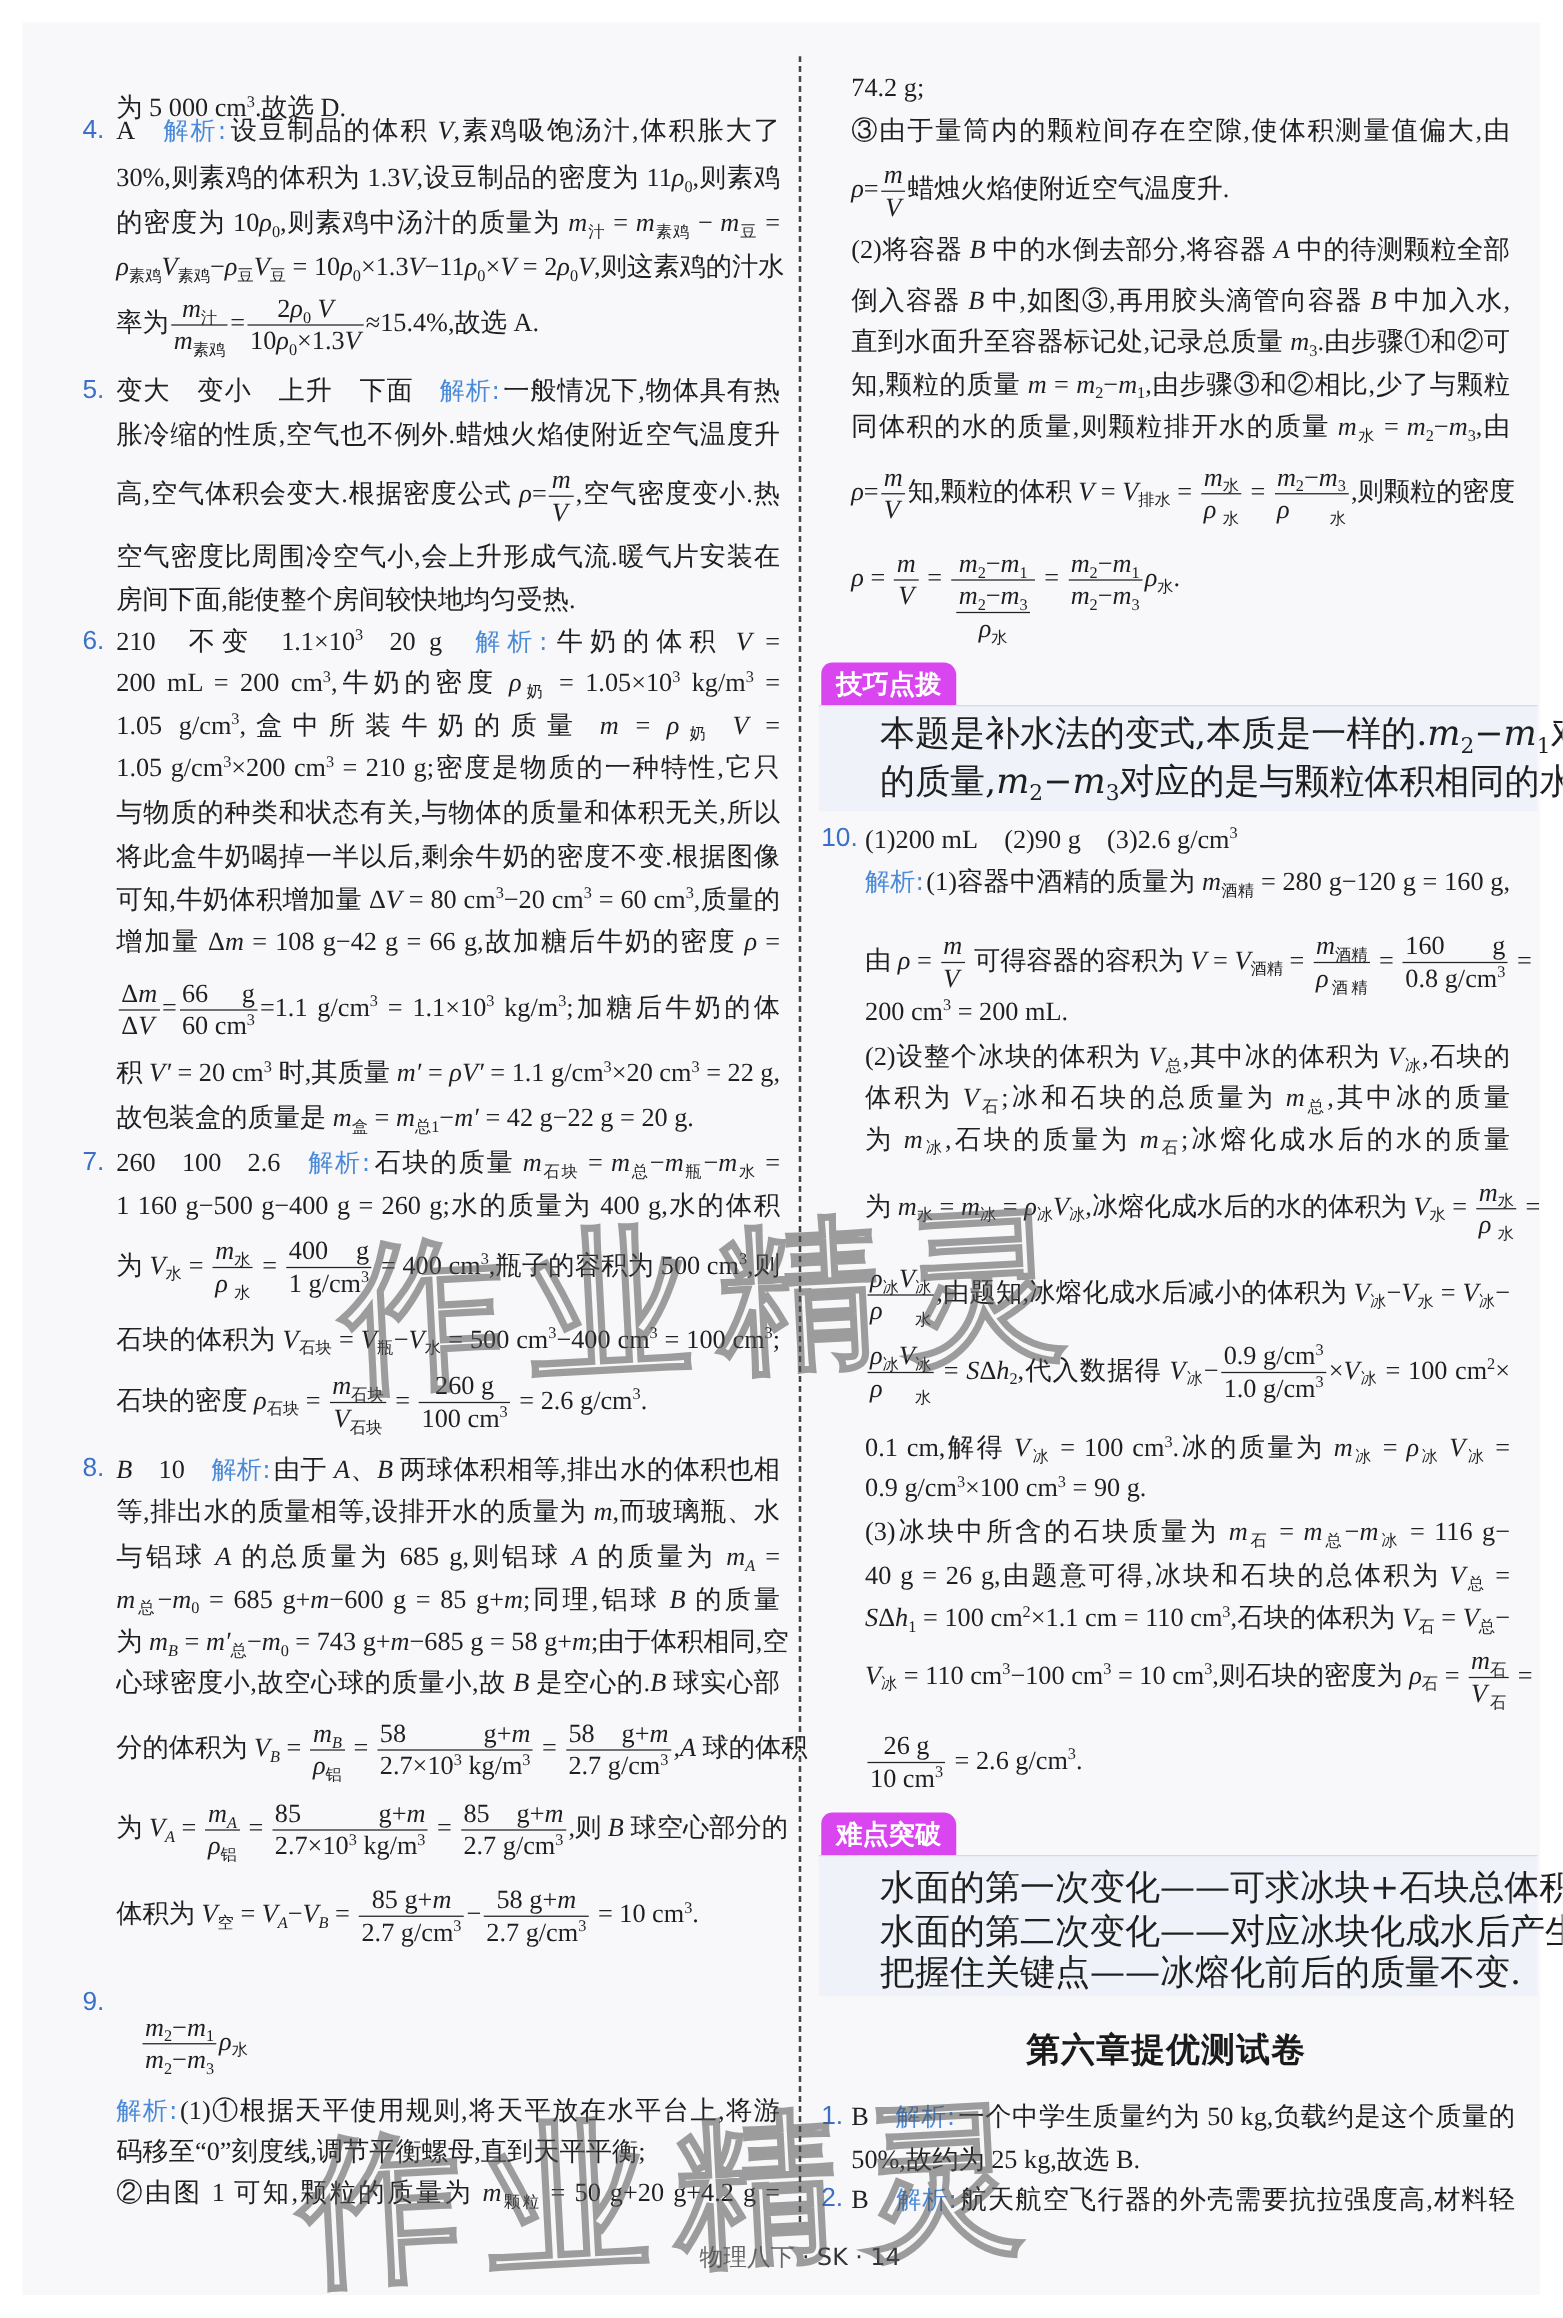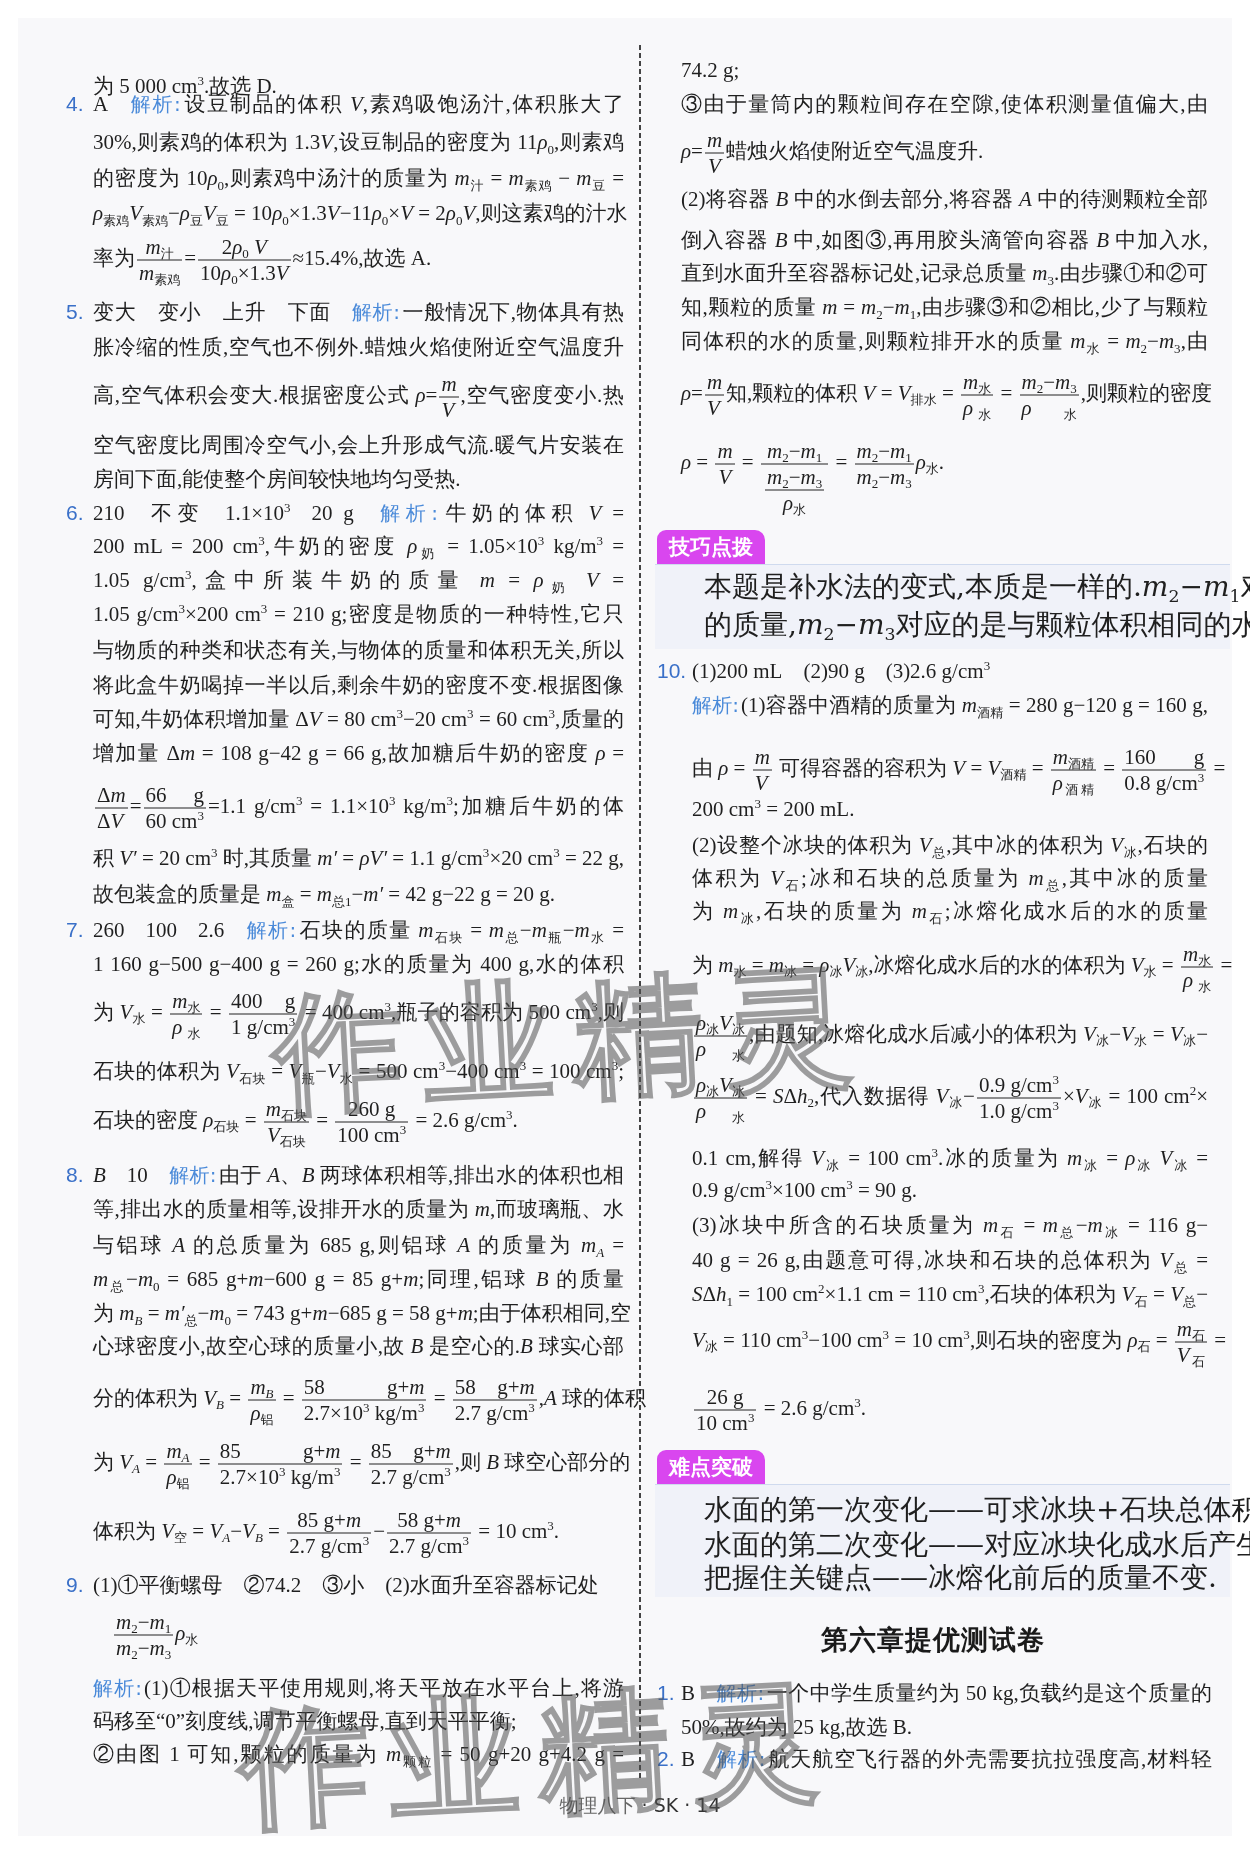--- a/index.html
+++ b/index.html
@@ -133,21 +133,21 @@
         <span class="fd"><span>2.7 g/cm</span><sup><span>3</span></sup></span>
       </span><span>,则 </span><span class="it">B</span><span> 球空心部分的</span></div>
   <div class="ln L" style="top:1533px"><span>体积为 </span><span class="it">V</span><sub><span>空</span></sub><span> = </span><span class="it">V</span><sub><span class="it">A</span></sub><span>−</span><span class="it">V</span><sub><span class="it">B</span></sub><span> = </span><span class="frac">
         <span class="fn"><span>85 g+</span><span class="it">m</span></span>
         <span class="fd"><span>2.7 g/cm</span><sup><span>3</span></sup></span>
       </span><span>−</span><span class="frac">
         <span class="fn"><span>58 g+</span><span class="it">m</span></span>
         <span class="fd"><span>2.7 g/cm</span><sup><span>3</span></sup></span>
       </span><span> = 10 cm</span><sup><span>3</span></sup><span>.</span></div>
 
-  <div class="ln L" style="top:1585px"><span class="num">9.</span><span><span>(1)①平衡螺母 ②74.2 ③小 (2)水面升至容器标记处</span></span></div>
+  <div class="ln L" style="top:1585px"><span class="num">9.</span></div>
   <div class="ln L9f" style="top:1635px"><span class="frac">
         <span class="fn"><span class="it">m</span><sub><span>2</span></sub><span>−</span><span class="it">m</span><sub><span>1</span></sub></span>
         <span class="fd"><span class="it">m</span><sub><span>2</span></sub><span>−</span><span class="it">m</span><sub><span>3</span></sub></span>
       </span><span class="it">ρ</span><sub><span>水</span></sub></div>
   <div class="ln L j" style="top:1688px"><span class="lbl">解析:</span><span><span>(1)①根据天平使用规则,将天平放在水平台上,将游</span></span></div>
   <div class="ln L" style="top:1721px"><span>码移至“0”刻度线,调节平衡螺母,直到天平平衡;</span></div>
   <div class="ln L j" style="top:1754px"><span>②由图 1 可知,颗粒的质量为 </span><span class="it">m</span><sub><span>颗粒</span></sub><span> = 50 g+20 g+4.2 g =</span></div>
 </div>
 
 <div>

